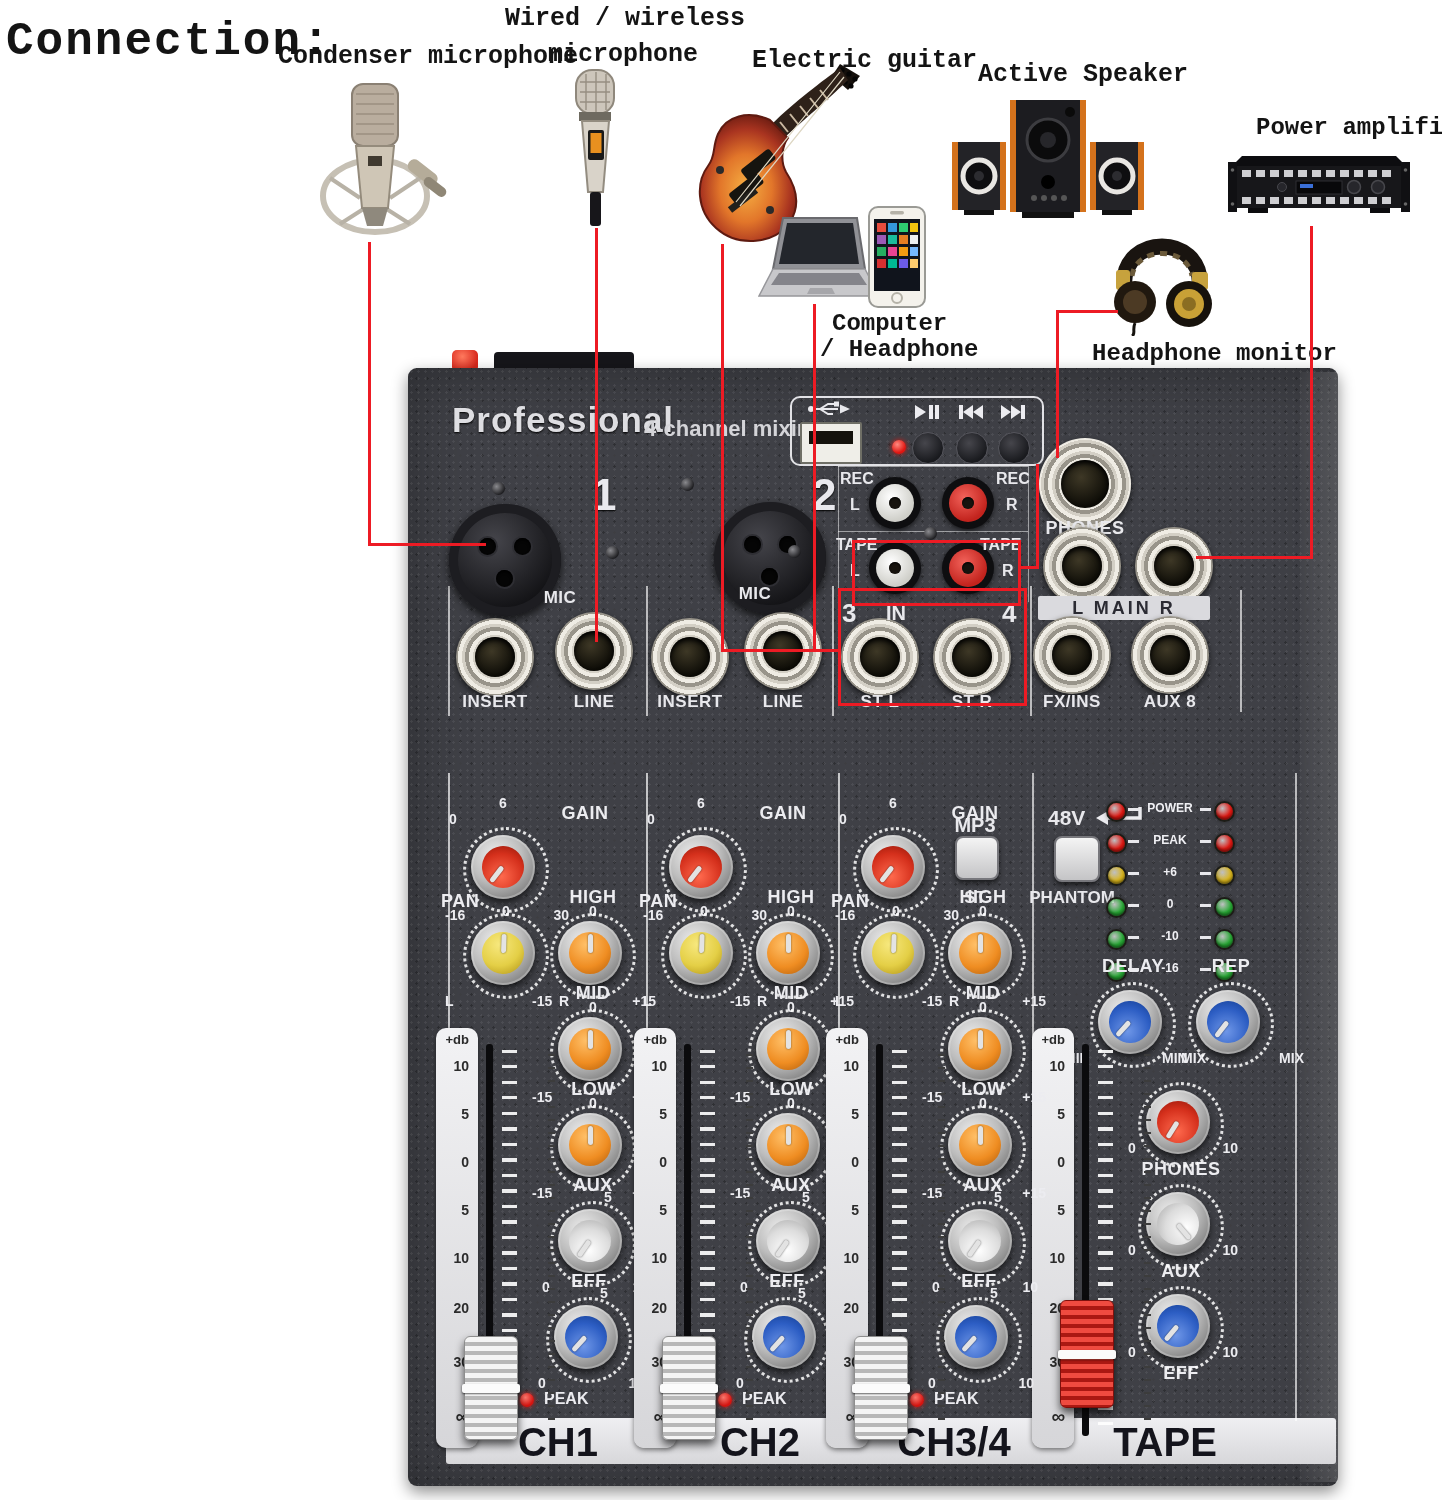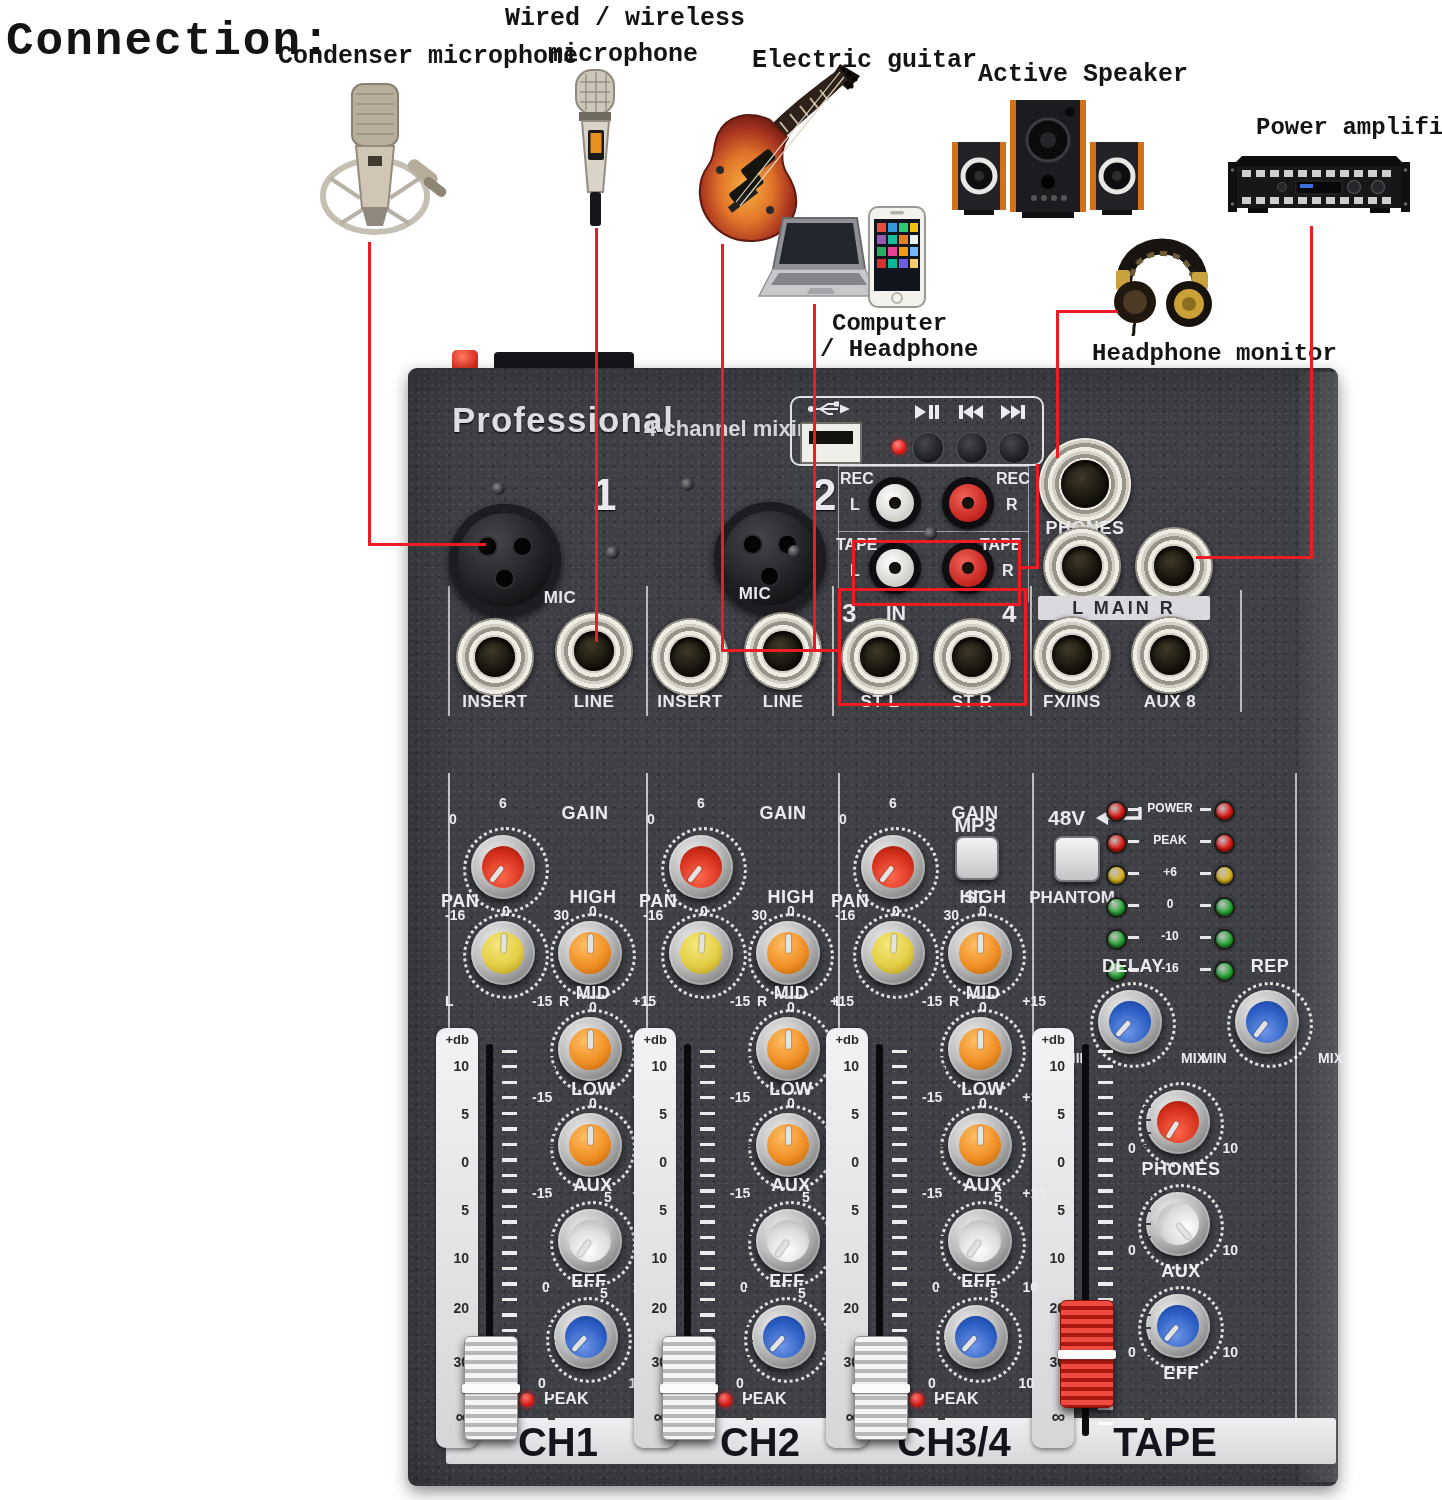--- a/index.html
+++ b/index.html
@@ -136,21 +136,21 @@
     background:repeating-linear-gradient(180deg,rgba(255,255,255,.9) 0 3px,transparent 3px 15.5px);}
   .fcap{position:absolute;left:28px;top:308px;width:52px;height:102px;border-radius:6px;
     background:repeating-linear-gradient(180deg,#f5f5f5 0 5px,#b8b8b8 5px 9px);
     border:1px solid #8e8e8e;box-shadow:0 5px 9px rgba(0,0,0,.65);}
   .fcap::after{content:"";position:absolute;left:-3px;right:-3px;top:46%;height:9px;
     background:#fbfbfb;border-radius:2px;box-shadow:0 1px 2px rgba(0,0,0,.6);}
   .fcap.main{top:272px;height:106px;
     background:repeating-linear-gradient(180deg,#ef4b40 0 5px,#aa1812 5px 9px);border-color:#7e100c;}
 
   
-  .m-delay{left:1068px;top:948px;} .m-rep{left:1205px;top:948px;}
+  .m-delay{left:1068px;top:948px;} .m-rep{left:1166px;top:948px;}
   .m-phones{left:1116px;top:1048px;} .m-aux{left:1116px;top:1150px;} .m-eff{left:1116px;top:1252px;}
   .kgroup.master{position:absolute;z-index:14;}
   .kgroup.below .klabel{top:auto;bottom:0;}
   .kgroup.below .kmin{left:12px;bottom:24px;}
   .kgroup.below .kmax{right:8px;bottom:24px;}
   .g-dr .kmin{left:-4px;bottom:14px;} .g-dr .kmax{right:-8px;bottom:14px;}
   .sqbtn{position:absolute;width:42px;height:42px;border-radius:8px;z-index:14;
     background:linear-gradient(180deg,#f4f4f4,#c4c4c6);border:2px solid #77777c;
     box-shadow:0 3px 5px rgba(0,0,0,.6);}
   .meter{position:absolute;left:1104px;top:800px;width:132px;height:200px;z-index:14;}

